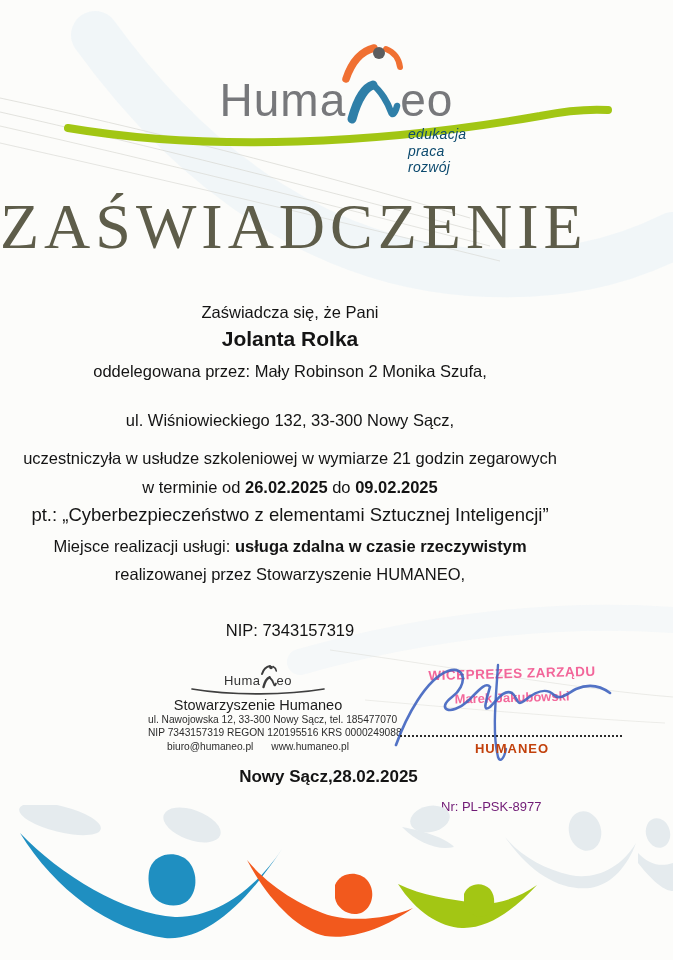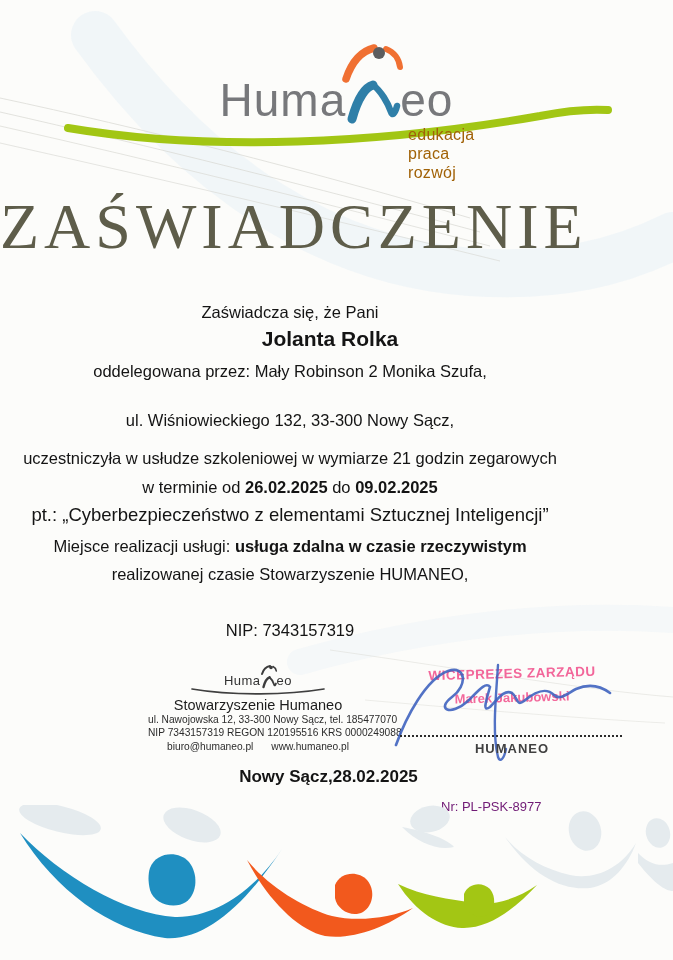--- a/index.html
+++ b/index.html
@@ -12,32 +12,32 @@
   .abs{position:absolute;}
 
   
   .watermark{left:0;top:0;width:673px;height:960px;pointer-events:none;}
 
   
   .logo-row{left:0;top:43px;width:673px;height:78px;display:flex;justify-content:center;align-items:flex-end;}
   .logo-word{font-size:46px;line-height:0.92;color:#77787b;letter-spacing:1px;font-weight:400;}
   .logo-fig{width:62px;height:78px;margin:0 -4px;overflow:visible;}
   .logo-swoosh{left:60px;top:100px;width:556px;height:52px;overflow:visible;}
-  .tagline{left:408px;top:126px;font-size:16px;line-height:1.18;color:#a16207;letter-spacing:.3px;}
+  .tagline{left:408px;top:126px;font-size:14px;line-height:1.18;color:#0c4a6e;letter-spacing:.3px;font-style:italic;}
 
   
   .title{left:0;top:192px;width:582px;text-align:center;
     font-family:"Liberation Serif",serif;font-weight:400;
     font-size:64px;letter-spacing:5px;color:#5e5d4a;line-height:1.1;}
 
   
   .bline{left:0;width:580px;text-align:center;font-size:16.5px;color:#141414;}
   .b{font-weight:700;}
   .l1{top:303px}
-  .lname{top:327px;font-size:21px;font-weight:700;margin-left:40px;}
+  .lname{top:327px;font-size:21px;font-weight:700;}
   .l3{top:362px}
   .l4{top:411px}
   .l5{top:420px;font-weight:700;}
   .l6{top:449px}
   .l7{top:478px}
   .l8{top:504px;font-size:18.5px;}
   .l9{top:537px}
   .l10{top:565px}
   .l11{top:593px}
   .l12{top:621px}
@@ -54,21 +54,21 @@
 
   
   .sig{left:398px;top:663px;width:228px;height:100px;}
   .sig-role{position:absolute;left:0;top:3px;width:100%;text-align:center;
     font-size:13.5px;font-weight:700;letter-spacing:.5px;color:#f25a92;transform:rotate(-1.5deg);opacity:.92;}
   .sig-name{position:absolute;left:0;top:27px;width:100%;text-align:center;
     font-size:13px;font-weight:700;color:#f25a92;transform:rotate(-1.5deg);opacity:.9;}
   .sig-scrawl{position:absolute;left:-6px;top:-6px;width:240px;height:110px;overflow:visible;}
   .sig-dots{position:absolute;left:2px;top:58px;width:222px;height:14px;border-bottom:2px dotted #2b2b2b;}
   .sig-org{position:absolute;left:0;top:78px;width:100%;text-align:center;
-    font-size:13px;font-weight:700;letter-spacing:1px;color:#404040;}
+    font-size:13px;font-weight:700;letter-spacing:1px;color:#c2410c;}
 
   
   .place-date{left:0;top:767px;width:673px;text-align:center;font-size:17px;font-weight:700;transform:translateX(-8px);}
   .cert-no{left:441px;top:799px;font-size:13px;color:#701a75;}
 
   
   .bottom-deco{left:0;bottom:0;width:673px;height:155px;}
 </style>
 </head>
 <body>
@@ -119,21 +119,21 @@
   <div class="abs bline l3">oddelegowana przez: Mały Robinson 2 Monika Szufa,</div>
   <div class="abs bline l4">ul. Wiśniowieckiego 132, 33-300 Nowy Sącz,</div>
   <div class="abs bline l6">uczestniczyła w usłudze szkoleniowej w wymiarze 21 godzin zegarowych</div>
   <div class="abs bline l7">
     <span>w terminie od </span><span class="b">26.02.2025</span><span> do </span><span class="b">09.02.2025</span>
   </div>
   <div class="abs bline l8">pt.: „Cyberbezpieczeństwo z elementami Sztucznej Inteligencji”</div>
   <div class="abs bline l9">
     <span>Miejsce realizacji usługi: </span><span class="b">usługa zdalna w czasie rzeczywistym</span>
   </div>
-  <div class="abs bline l10">realizowanej czasie Stowarzyszenie HUMANEO,</div>
+  <div class="abs bline l10">realizowanej przez Stowarzyszenie HUMANEO,</div>
   <div class="abs bline l12">NIP: 7343157319</div>
 
   <div class="abs stamp">
     <div class="stamp-logo-row">
       <span class="stamp-logo-word">Huma</span>
       <svg class="stamp-fig" viewBox="0 0 18 24" aria-hidden="true">
         <path d="M2,10 C3.5,5 6.5,2.5 10,2" fill="none" stroke="#3c3c3c" stroke-width="2" stroke-linecap="round"></path>
         <path d="M13,2.5 C15,3.5 16,5 16.3,7" fill="none" stroke="#3c3c3c" stroke-width="1.6" stroke-linecap="round"></path>
         <circle cx="11" cy="3.5" r="1.8" fill="#3c3c3c"></circle>
         <path d="M3.5,23 C5,17 7.5,14 9.5,13.3" fill="none" stroke="#3c3c3c" stroke-width="2.4" stroke-linecap="round"></path>

